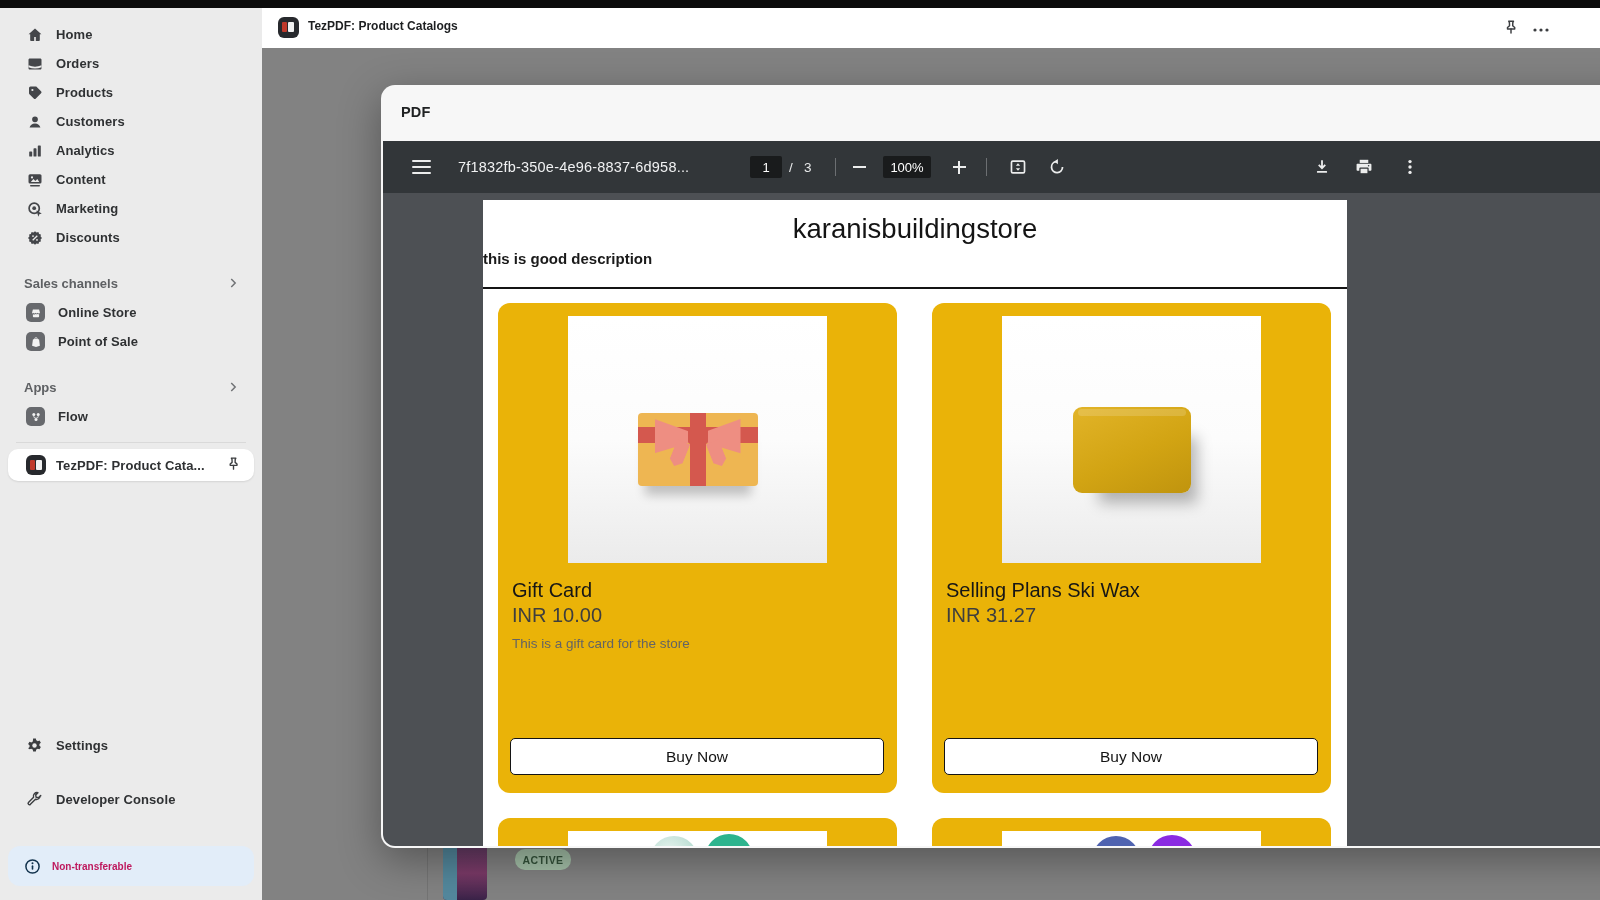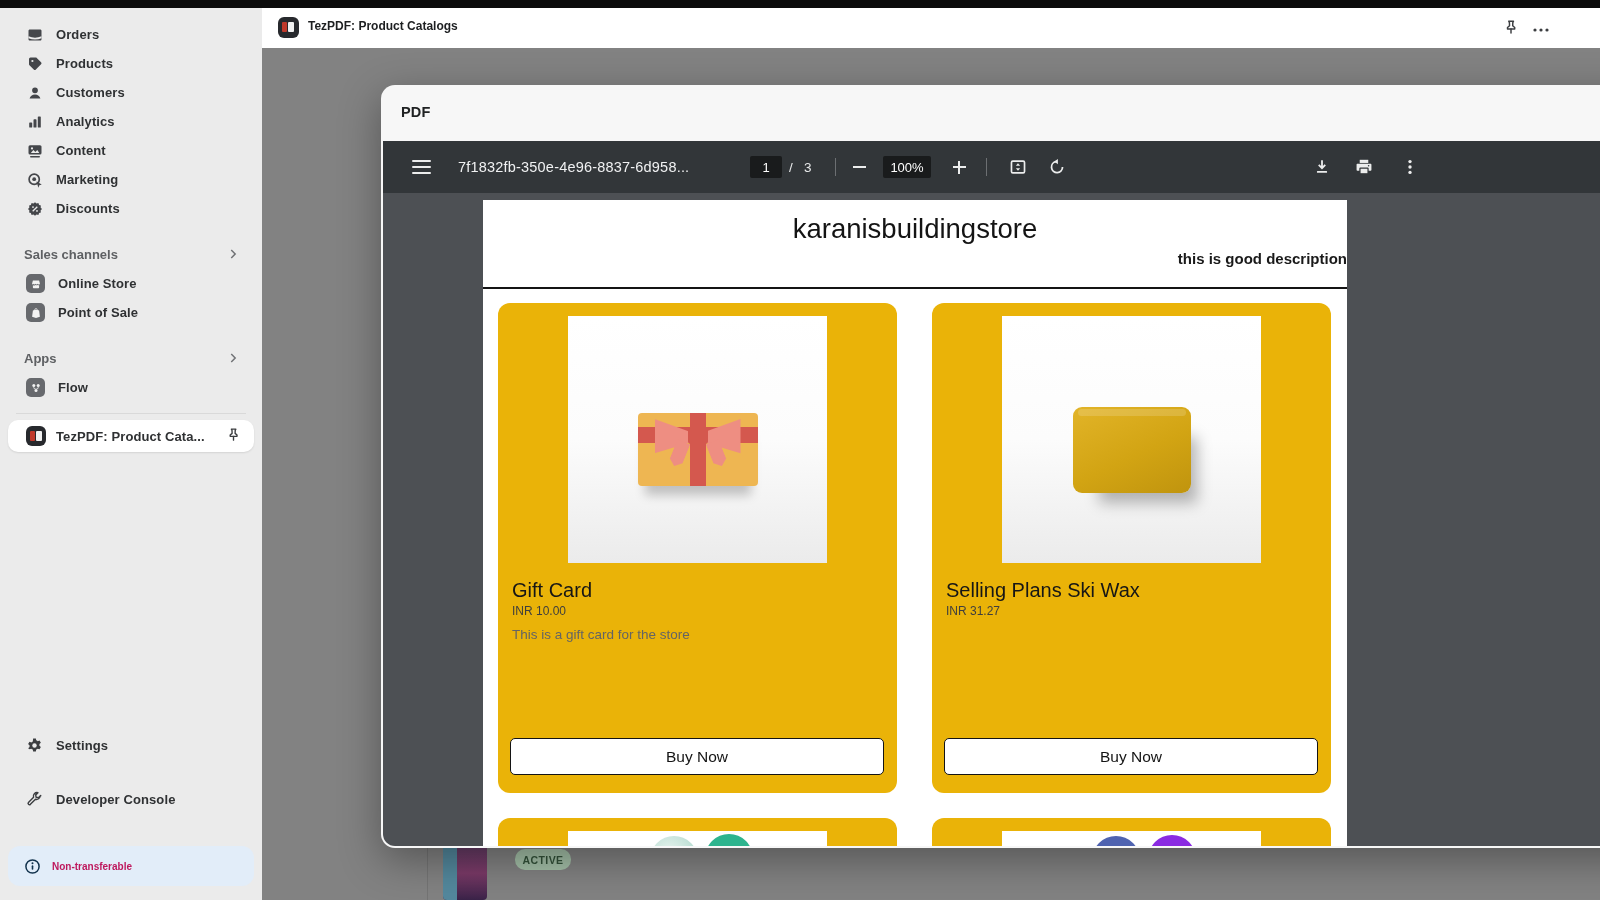--- a/index.html
+++ b/index.html
@@ -76,28 +76,28 @@
   .zoom-plus i::after { content:""; position:absolute; left:5.5px; top:-5.5px; width:2px; height:13px; background:#eceded; }
   .icon-btn { width:22px; height:52px; display:flex; align-items:center; justify-content:center; cursor:pointer; }
   .fit-btn { left:624px; } .rotate-btn { left:663px; }
   .dl-btn { left:928px; } .print-btn { left:970px; } .more-btn { left:1016px; }
   .icon-btn svg { width:18px; height:18px; }
 
   
   .viewer { position:absolute; left:2px; right:2px; top:108px; bottom:2px; background:#4d5054; border-radius:0 0 12px 12px; overflow:hidden; }
   .pdf-page { position:absolute; left:100px; top:7px; width:864px; height:820px; background:#ffffff; }
   .doc-title { margin-top:13px; text-align:center; font-size:27.5px; color:#141414; }
-  .doc-sub { margin-top:5px; text-align:right; font-size:15px; font-weight:600; color:#1a1a1a; }
+  .doc-sub { margin-top:5px; text-align:left; font-size:15px; font-weight:600; color:#1a1a1a; }
   .doc-rule { margin-top:20px; border-top:2.5px solid #141414; }
   .cards-row { display:flex; gap:35px; margin:14px 16px 0 15px; }
   .p-card { flex:1; height:490px; background:#eab308; border-radius:12px; position:relative; }
   .img-box { width:259px; height:247px; margin:13px auto 0 auto; background:linear-gradient(180deg,#ffffff 0%,#fcfcfc 50%,#ebebeb 100%); display:flex; align-items:center; justify-content:center; }
   .p-text { padding:16px 14px 0 14px; }
   .p-name { font-size:20px; color:#161616; }
-  .p-price { margin-top:2px; font-size:12px; color:#3e3e3e; }
+  .p-price { margin-top:2px; font-size:20px; color:#3e3e3e; }
   .p-desc { margin-top:9px; font-size:13.5px; color:#646464; }
   .buy-btn { position:absolute; left:12px; right:13px; bottom:18px; height:37px; background:#ffffff; border:1.6px solid #141414; border-radius:5px; display:flex; align-items:center; justify-content:center; font-size:15.5px; color:#141414; cursor:pointer; }
 
   
   .gift { width:120px; height:73px; background:#eeb652; border-radius:4px; position:relative; transform:translateY(10px); box-shadow:0 16px 10px -7px rgba(0,0,0,.22); }
   .gift .vrib { position:absolute; left:52px; top:0; width:16px; height:100%; background:#d4584e; }
   .gift .hrib { position:absolute; left:0; top:14px; width:100%; height:16px; background:#d4584e; }
   .gift .wingL { position:absolute; left:17px; top:3px; width:36px; height:38px; background:#ee8e82; clip-path:polygon(0 8%,100% 42%,100% 70%,0 98%); }
   .gift .wingR { position:absolute; right:17px; top:3px; width:36px; height:38px; background:#ee8e82; clip-path:polygon(100% 8%,0 42%,0 70%,100% 98%); }
   .gift .knot { position:absolute; left:50px; top:15px; width:20px; height:16px; background:#d4584e; border-radius:3px; }
@@ -121,20 +121,28 @@
   svg { display:block; }
 </style>
 </head>
 <body>
 
 <div id="top-strip"></div>
 
 <div id="sidebar">
   <div class="nav-list">
 
+    <div class="nav-item">
+      <span class="glyph">
+          <svg viewBox="0 0 16 16">
+            <path d="M8 1.6 1.6 7.3h1.6v5.6c0 .6.5 1.1 1.1 1.1h2.9v-4h1.6v4h2.9c.6 0 1.1-.5 1.1-1.1V7.3h1.6z"></path>
+          </svg>
+        </span>
+      <span class="nav-label">Home</span>
+    </div>
 
     <div class="nav-item">
       <span class="glyph">
           <svg viewBox="0 0 16 16">
             <path d="M2.8 2.5h10.4c.7 0 1.3.6 1.3 1.3v8.4c0 .7-.6 1.3-1.3 1.3H2.8c-.7 0-1.3-.6-1.3-1.3V3.8c0-.7.6-1.3 1.3-1.3z"></path>
             <path d="M1.5 9.3q6.5 2.7 13 0v1.9q-6.5 2.7-13 0z" fill="#ebebeb"></path>
           </svg>
         </span>
       <span class="nav-label">Orders</span>
     </div>

